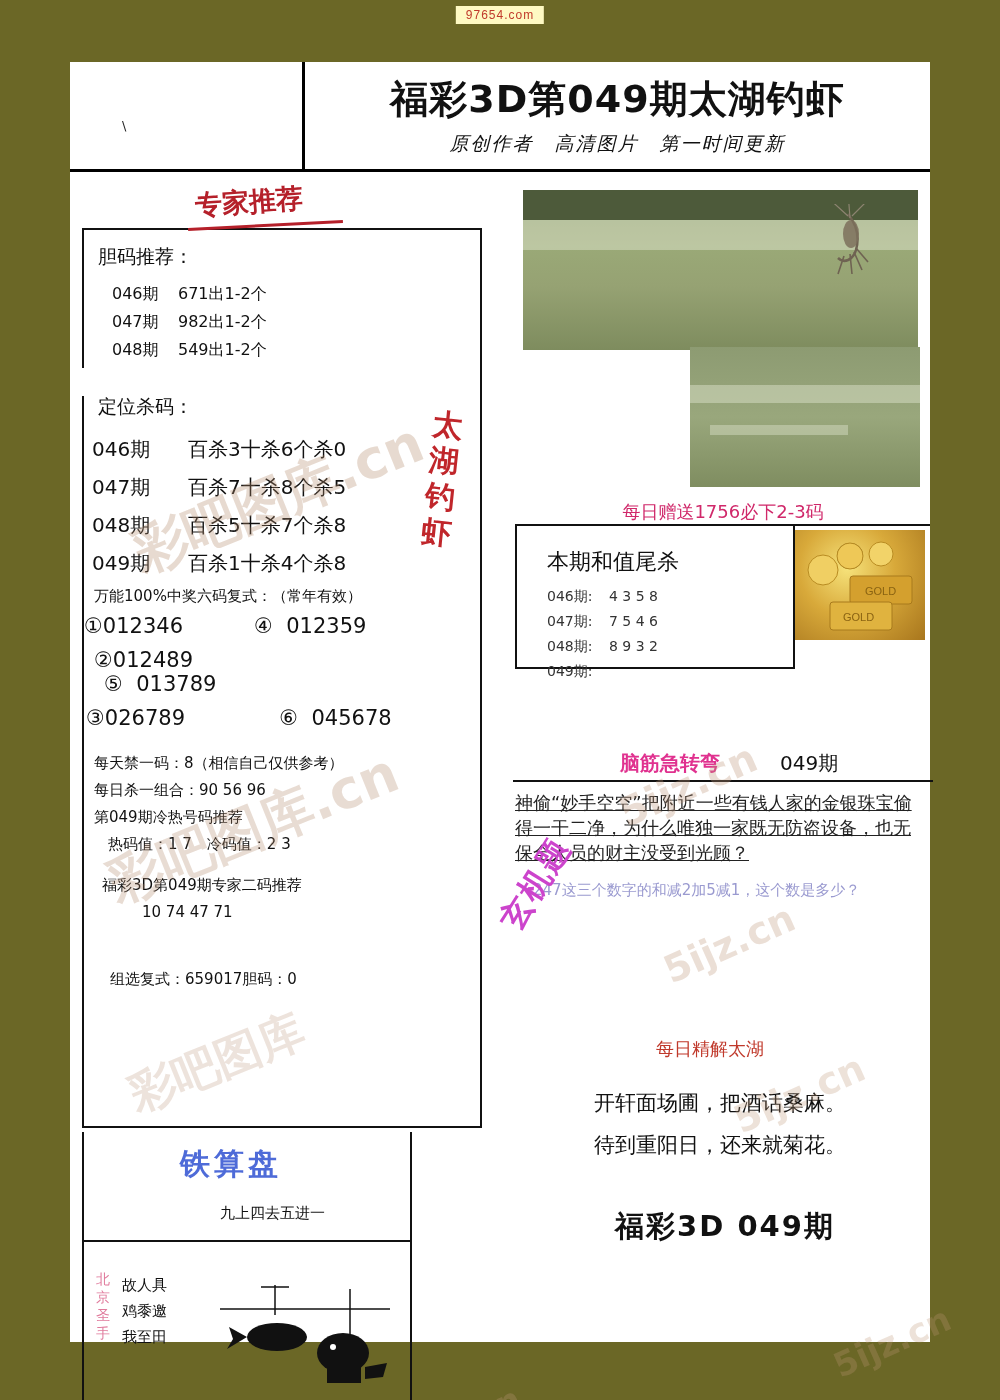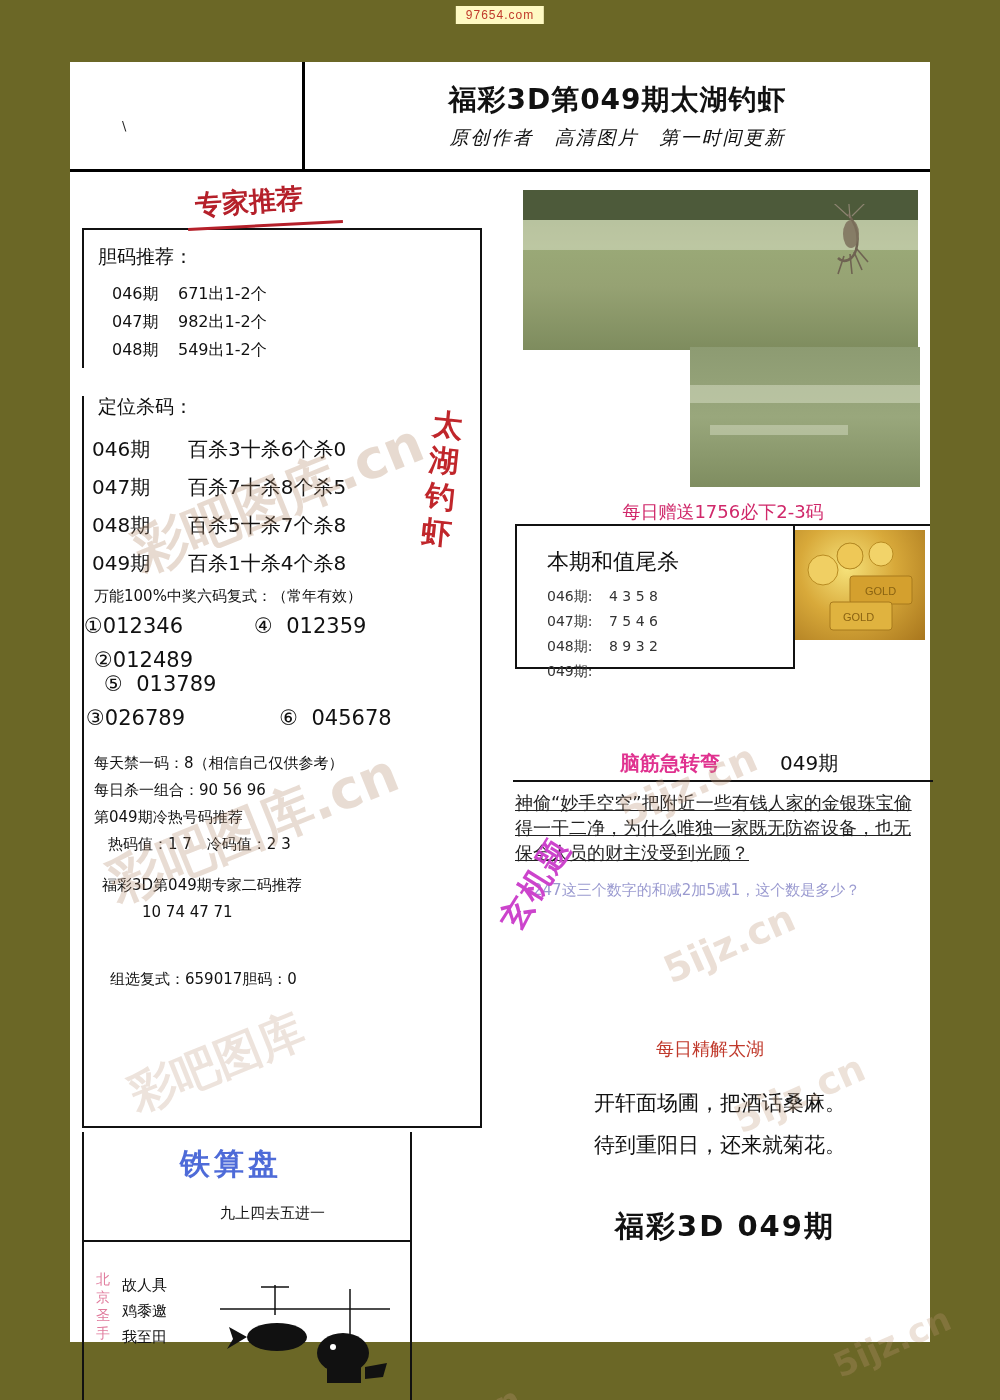--- a/index.html
+++ b/index.html
@@ -19,21 +19,21 @@
   .sheet {
     position:absolute; left:70px; top:62px; width:860px; height:1280px;
     background:#ffffff;
   }
   
   .header { display:flex; border-bottom:3px solid #000; height:110px; }
   .header-left { width:235px; border-right:3px solid #000; position:relative; }
   .header-left .tick { position:absolute; left:52px; top:56px; font-size:13px; color:#222; }
   .header-right { flex:1; display:flex; flex-direction:column; align-items:center; justify-content:center; }
   .title-main {
-    font-size:28px; font-weight:bold; color:#111; letter-spacing:1px;
+    font-size:38px; font-weight:bold; color:#111; letter-spacing:1px;
     font-family:"DejaVu Sans", sans-serif; margin-bottom:6px;
   }
   .title-sub { font-size:19px; color:#111; letter-spacing:2px;font-style:italic; }
 
   
   .body-wrap { display:flex; height:1167px; position:relative; }
   .col-left { width:425px; position:relative; border-right:0px solid #000; }
   .col-right { flex:1; position:relative; }
 
   

